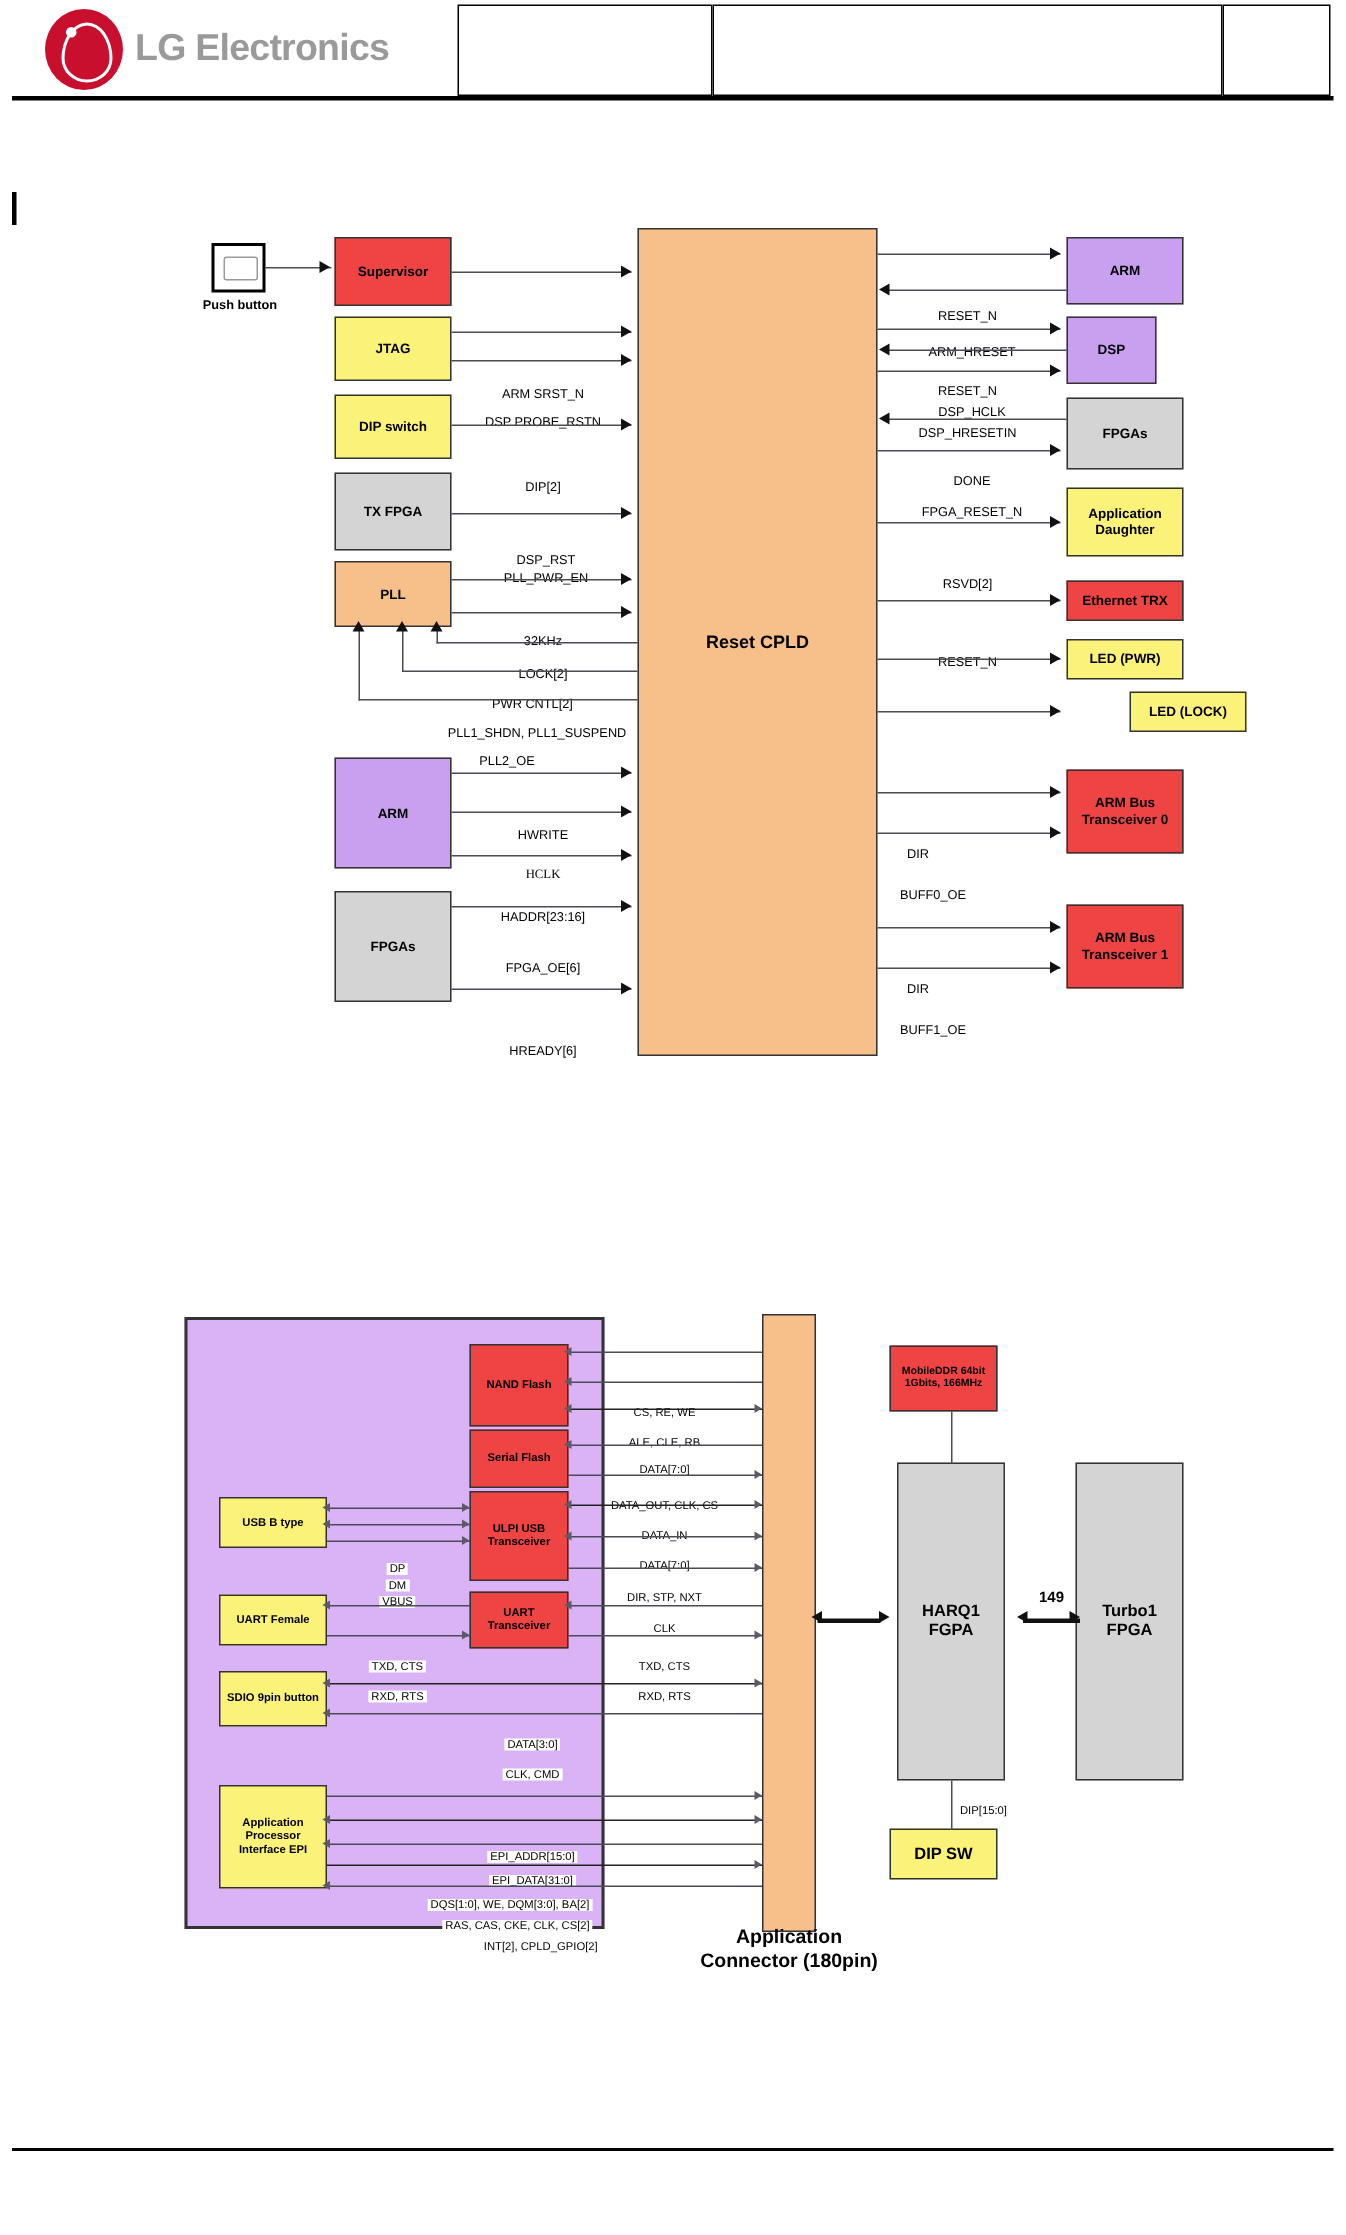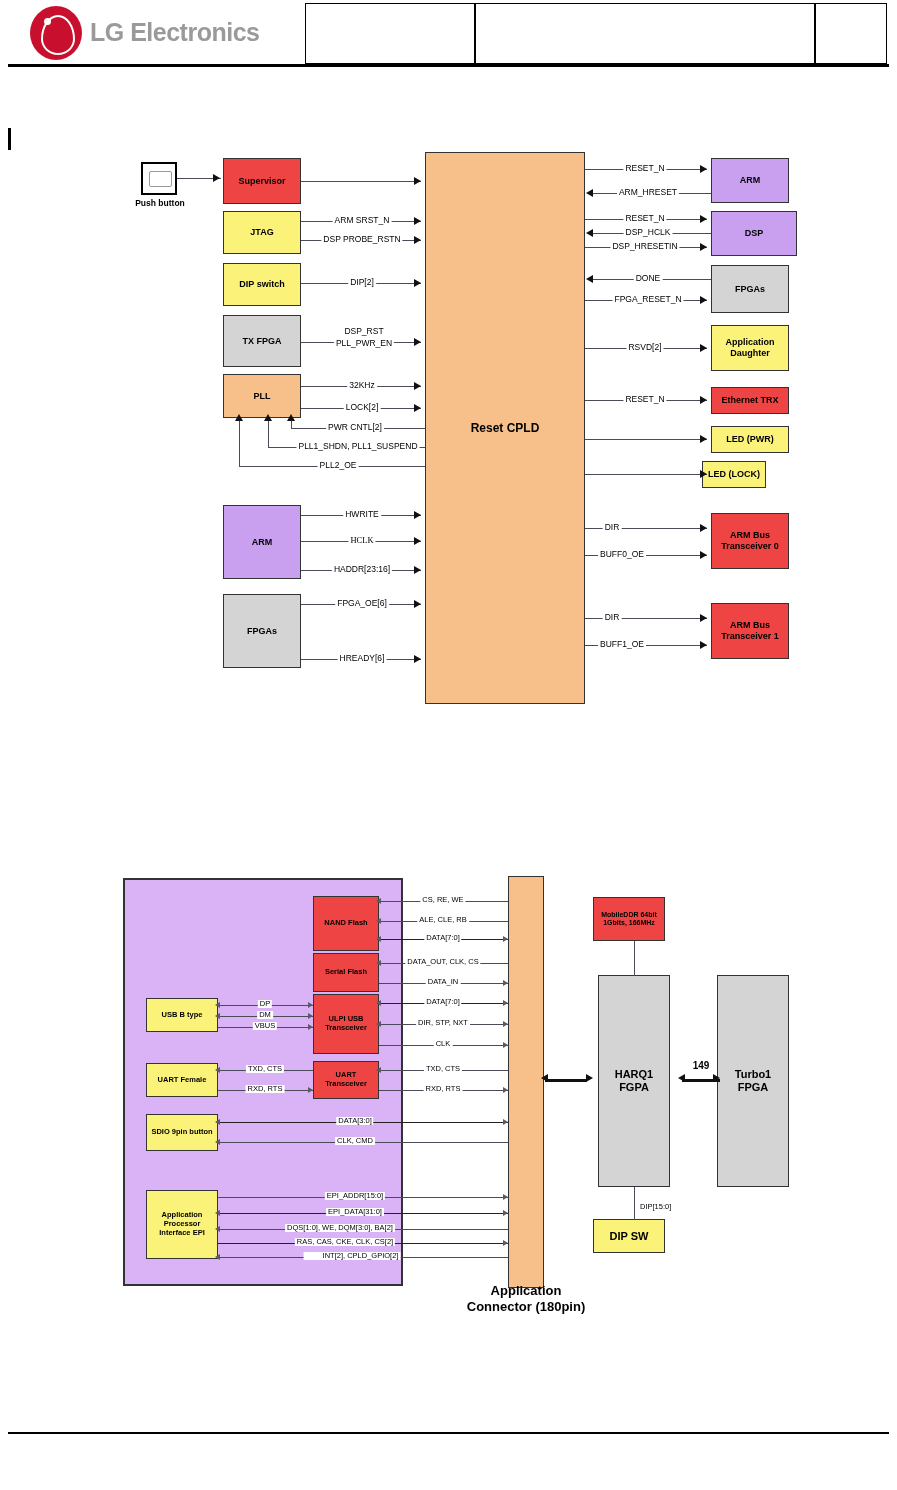--- a/index.html
+++ b/index.html
@@ -22,21 +22,21 @@
   .d1 .blk{font-size:9px;}
   .green{background:#ef4444;}
   .yellow{background:#fbf27a;}
   .gray{background:#d4d4d4;}
   .purple{background:#c9a0f0;}
   .orange{background:#f7c08a;}
   .wire{position:absolute;background:#4a4a58;height:1px;}
   .wire.v{width:1px;height:auto;}
   .wire.dark{background:#222;height:1.3px;}
   .lbl{position:absolute;font-size:8.5px;background:#fff;padding:0 2px;white-space:nowrap;color:#000;line-height:1;}
-  .lbl.c{transform:translateX(-50%);}
+  .lbl.c{transform:translateX(-50%);margin-top:42px;}
   .ar{position:absolute;width:0;height:0;border-top:4px solid transparent;border-bottom:4px solid transparent;}
   .ar.r{border-left:7px solid #111;}
   .ar.l{border-right:7px solid #111;}
   .ar.u{border-left:4px solid transparent;border-right:4px solid transparent;border-top:none;border-bottom:7px solid #111;}
   .ar.thin.r{border-top:3px solid transparent;border-bottom:3px solid transparent;border-left:5px solid #5a5a68;}
   .ar.thin.l{border-top:3px solid transparent;border-bottom:3px solid transparent;border-right:5px solid #5a5a68;}
 
   
   #push-btn-sym{left:141px;top:162px;width:36px;height:33px;border:2px solid #000;background:#fff;box-sizing:border-box;}
   #push-btn-inner{position:absolute;left:6px;top:7px;width:23px;height:16px;border:1px solid #9a9a9a;border-radius:2px;box-sizing:border-box;}
@@ -138,26 +138,26 @@
   <div class="lbl c abs" style="left:362px;top:565px;">HADDR[23:16]</div>
 
   <div class="wire abs" style="left:301px;top:604px;width:120px;"></div>
     <div class="ar r abs" style="left:414px;top:600px;"></div>
   <div class="lbl c abs" style="left:362px;top:599px;">FPGA_OE[6]</div>
   <div class="wire abs" style="left:301px;top:659px;width:120px;"></div>
     <div class="ar r abs" style="left:414px;top:655px;"></div>
   <div class="lbl c abs" style="left:362px;top:654px;">HREADY[6]</div>
 
   <div class="blk purple" style="left:711px;top:158px;width:78px;height:45px;">ARM</div>
-  <div class="blk purple" style="left:711px;top:211px;width:86px;height:45px;">DSP</div>
+  <div class="blk purple" style="left:711px;top:211px;width:60px;height:45px;">DSP</div>
   <div class="blk gray" style="left:711px;top:265px;width:78px;height:48px;">FPGAs</div>
   <div class="blk yellow" style="left:711px;top:325px;width:78px;height:46px;">Application Daughter</div>
   <div class="blk green" style="left:711px;top:387px;width:78px;height:27px;">Ethernet TRX</div>
   <div class="blk yellow" style="left:711px;top:426px;width:78px;height:27px;">LED (PWR)</div>
-  <div class="blk yellow" style="left:702px;top:461px;width:64px;height:27px;">LED (LOCK)</div>
+  <div class="blk yellow" style="left:753px;top:461px;width:78px;height:27px;">LED (LOCK)</div>
   <div class="blk green" style="left:711px;top:513px;width:78px;height:56px;">ARM Bus Transceiver 0</div>
   <div class="blk green" style="left:711px;top:603px;width:78px;height:56px;">ARM Bus Transceiver 1</div>
 
   <div class="wire abs" style="left:585px;top:169px;width:122px;"></div>
     <div class="ar r abs" style="left:700px;top:165px;"></div>
   <div class="lbl c abs" style="left:645px;top:164px;">RESET_N</div>
   <div class="wire abs" style="left:591px;top:193px;width:120px;"></div>
     <div class="ar l abs" style="left:586px;top:189px;"></div>
   <div class="lbl c abs" style="left:648px;top:188px;">ARM_HRESET</div>
 

